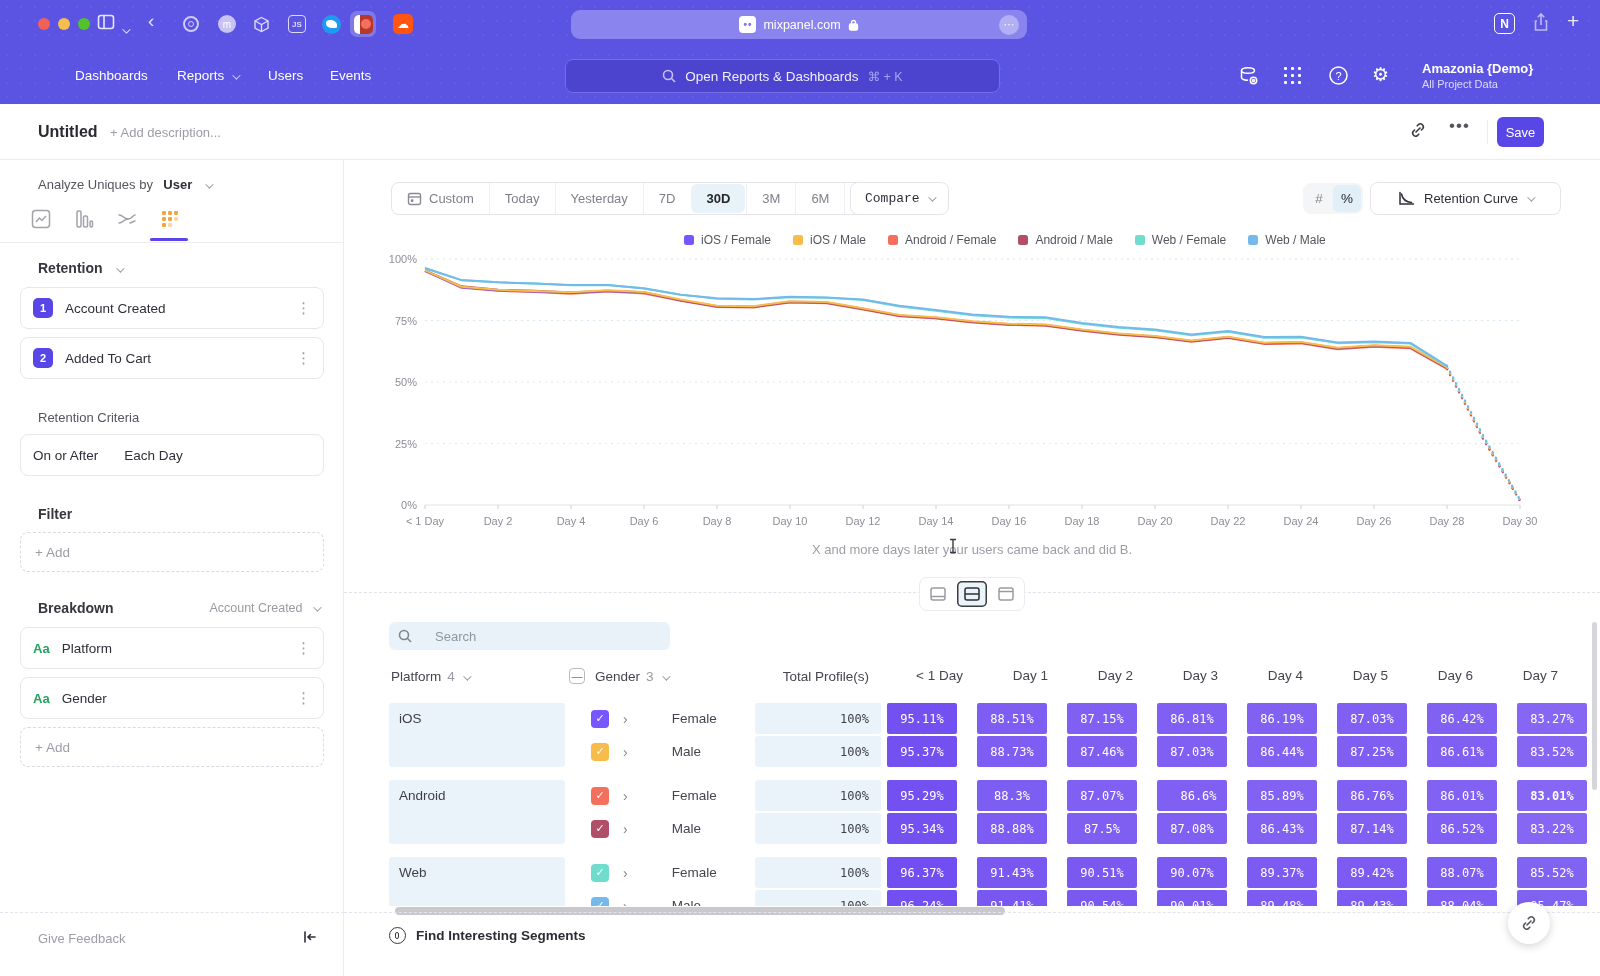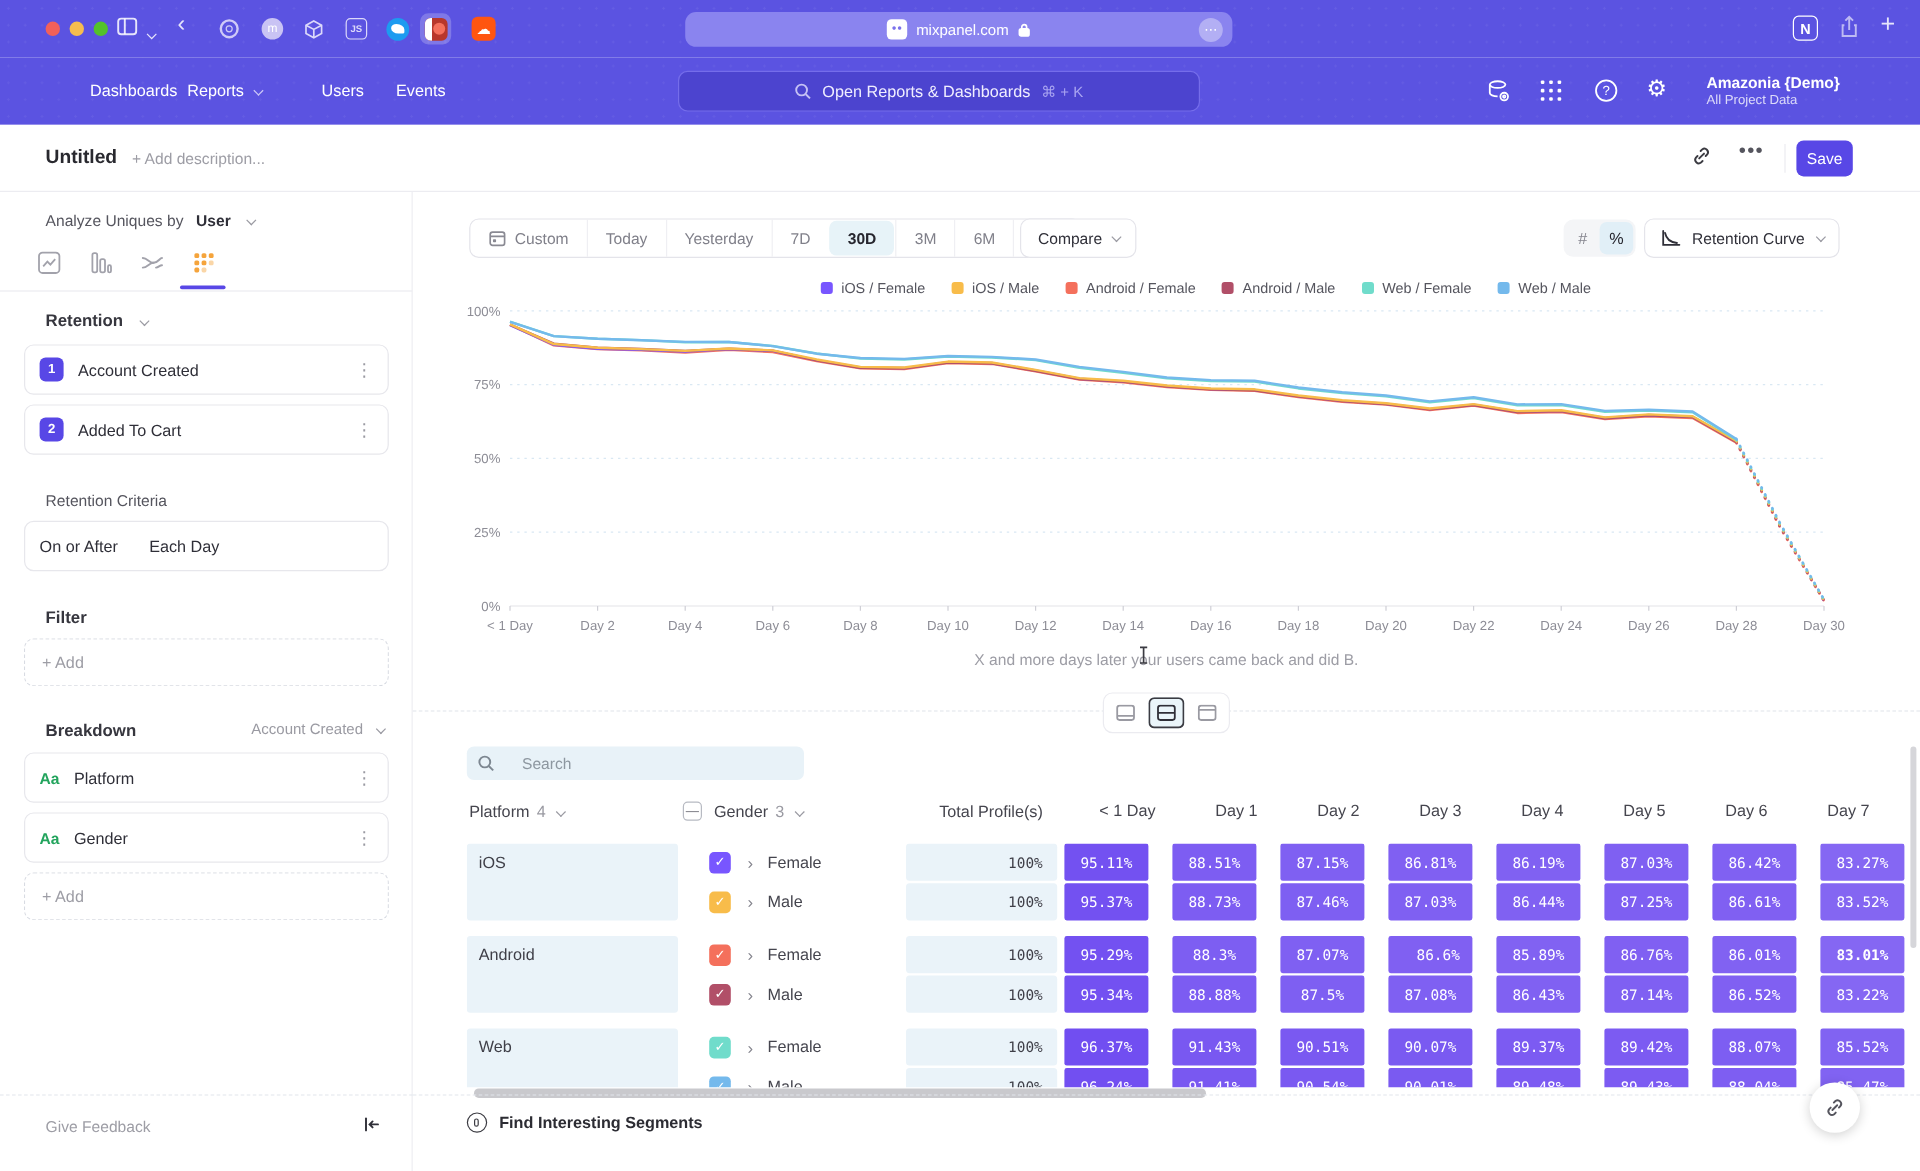--- a/index.html
+++ b/index.html
@@ -63,25 +63,25 @@
   
   #main { position:absolute; left:344px; top:160px; width:1256px; height:816px; background:#fff; }
 
   .seg { position:absolute; left:47px; top:22px; height:33px; border:1px solid #e4e4ea; border-radius:8px;
     display:flex; align-items:stretch; background:#fff; }
   .seg-item { display:flex; align-items:center; gap:7px; padding:0 15px; font-size:13px; color:#80808a;
     border-left:1px solid #efeff3; }
   .seg-item:first-child { border-left:none; }
   .seg-item.active { background:#e7f3f8; border-radius:6px; color:#26262e; font-weight:600; margin:1px; border-left:none; }
   #comparebtn { position:absolute; left:506px; top:22px; height:33px; padding:0 14px; border:1px solid #e4e4ea;
-    border-radius:8px; display:flex; align-items:center; gap:8px; font-size:13px; color:#2f2f38; background:#fff; }
+    border-radius:8px; display:flex; align-items:center; gap:8px; font-size:13px; color:#2f2f38; background:#fff;font-family:Liberation Mono, monospace; }
   #modes { position:absolute; left:959px; top:23px; height:31px; border-radius:8px; background:#f4f5f7; display:flex; padding:2px; }
   .mode { width:28px; display:flex; align-items:center; justify-content:center; font-size:13.5px; color:#85858e; border-radius:6px; }
   .mode.active { background:#e1eff7; color:#26262e; }
-  #charttype { position:absolute; left:1026px; top:22px; height:33px; padding:0 13px; border:1px solid #e4e4ea;
+  #charttype { position:absolute; left:1026px; top:22px; height:33px; padding:0 27px; border:1px solid #e4e4ea;
     border-radius:8px; display:flex; align-items:center; gap:9px; font-size:13px; color:#2f2f38; background:#fff; }
 
   #legend { position:absolute; left:340px; top:73px; display:flex; gap:22px; }
   .leg { display:flex; align-items:center; gap:7px; font-size:12px; color:#55555e; }
   .leg .sw { width:10px; height:10px; border-radius:2.5px; }
 
   #subtitle { position:absolute; left:0; top:382px; width:1256px; text-align:center; font-size:13px; color:#9d9da5; }
   #divider2 { position:absolute; left:0; top:432px; width:1256px; border-top:1px dashed #dfe3ea; }
   #toggles { position:absolute; left:50%; top:417px; transform:translateX(-50%); background:#fff;
     border:1px solid #ebebf0; border-radius:8px; padding:3px; display:flex; gap:4px; }
@@ -104,21 +104,21 @@
   .tgroup { display:flex; margin-bottom:13px; }
   .gcell { width:176px; height:64px; background:#eaf3f9; border-radius:3px; margin-right:4px;
     font-size:13.5px; color:#3f3f48; padding:8px 0 0 10px; flex:none; }
   .grows { display:flex; flex-direction:column; gap:2px; }
   .trow { display:flex; height:31px; align-items:center; }
   .gendcell { width:182px; margin-right:4px; display:flex; align-items:center; padding-left:22px; flex:none; }
   .cb { width:18px; height:18px; border-radius:4px; color:#fff; font-size:11px; font-weight:700;
     display:flex; align-items:center; justify-content:center; margin-right:14px;
     font-family:"DejaVu Sans", sans-serif; flex:none; }
   .rowchev { color:#85858e; font-size:14px; margin-right:12px; }
-  .gname { font-size:13.5px; color:#45454e; }
+  .gname { font-size:13.5px; color:#45454e;margin-left:32px; }
   .totcell { width:126px; height:31px; margin-right:6px; background:#eaf3f9; border-radius:3px; display:flex;
     align-items:center; justify-content:flex-end; padding-right:12px; flex:none;
     font-family:"DejaVu Sans Mono", monospace; font-size:12px; color:#3f3f48; }
   .vcell { width:70px; height:31px; margin-right:20px; border-radius:2px; display:flex; align-items:center;
     justify-content:center; flex:none; font-family:"DejaVu Sans Mono", monospace; font-size:12px; color:#fff; }
   #hscroll { position:absolute; left:51px; top:747px; width:610px; height:8px; border-radius:4px; background:#c9c9cd; }
   #vscroll { position:absolute; left:1248px; top:462px; width:5px; height:168px; border-radius:3px; background:#d6d6da; }
 
   
   #mfoot { position:absolute; left:0; top:752px; width:1256px; height:64px; border-top:1px dashed #e2e5ec; }
@@ -202,21 +202,21 @@
   <span class="chrome-ic" style="left:1567px;top:9px;font-size:21px;font-weight:300">+</span>
 </div>
 
 <div id="mpnav">
   <span style="position:absolute;left:22px;top:71px;display:flex;align-items:center;gap:3px">
     <span style="width:9px;height:9px;border-radius:50%;background:#fff"></span>
     <span style="width:5px;height:5px;border-radius:50%;background:#fff;opacity:.85;margin-top:4px"></span>
     <span style="width:3.5px;height:3.5px;border-radius:50%;background:#fff;opacity:.7;margin-top:5px"></span>
   </span>
   <span class="navitem" style="left:75px">Dashboards</span>
-  <span class="navitem" style="left:156px"><span>Reports</span>&nbsp;&nbsp;<span class="chev" style="color:#cfcaf7"></span></span>
+  <span class="navitem" style="left:177px"><span>Reports</span>&nbsp;&nbsp;<span class="chev" style="color:#cfcaf7"></span></span>
   <span class="navitem" style="left:268px">Users</span>
   <span class="navitem" style="left:330px">Events</span>
 
   <div class="mp-search">
     <svg width="14" height="14" viewBox="0 0 14 14" fill="none" stroke="#c5c1f5" stroke-width="1.6">
         <circle cx="6" cy="6" r="4.5"></circle>
         <line x1="9.5" y1="9.5" x2="13" y2="13"></line>
       </svg>
     <span class="ph">Open Reports &amp; Dashboards</span>
     <span class="kbd">⌘ + K</span>

